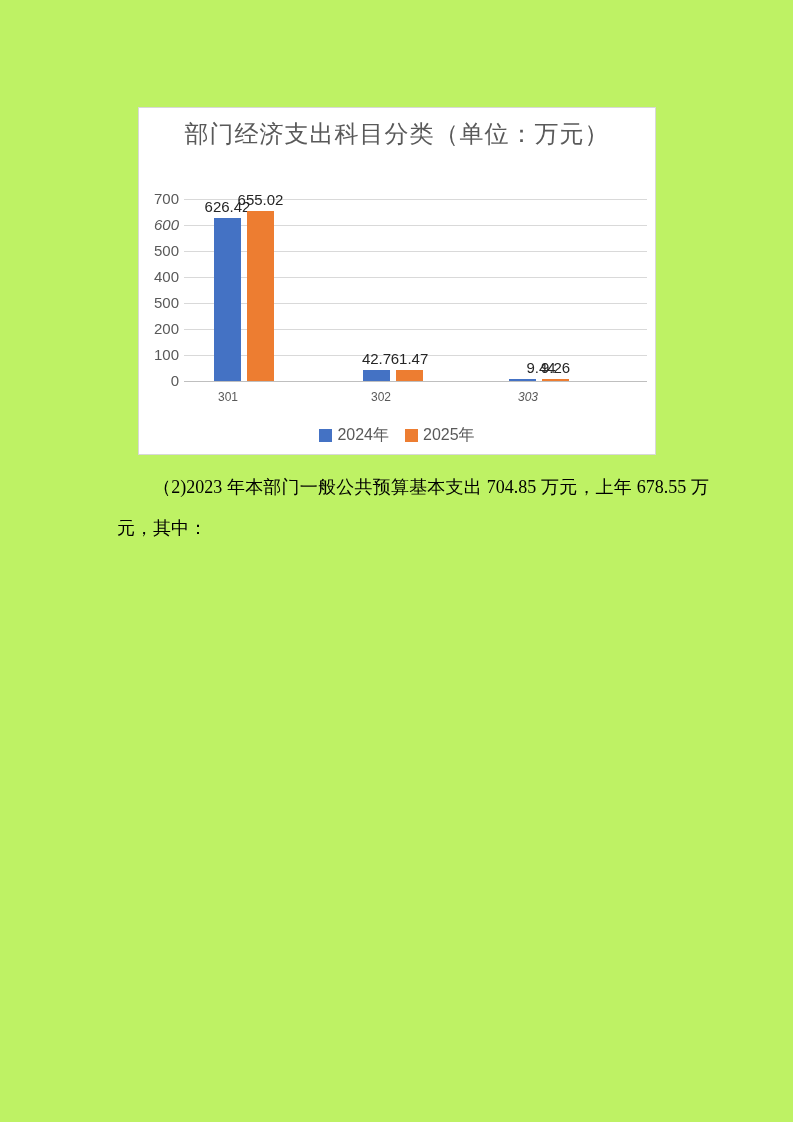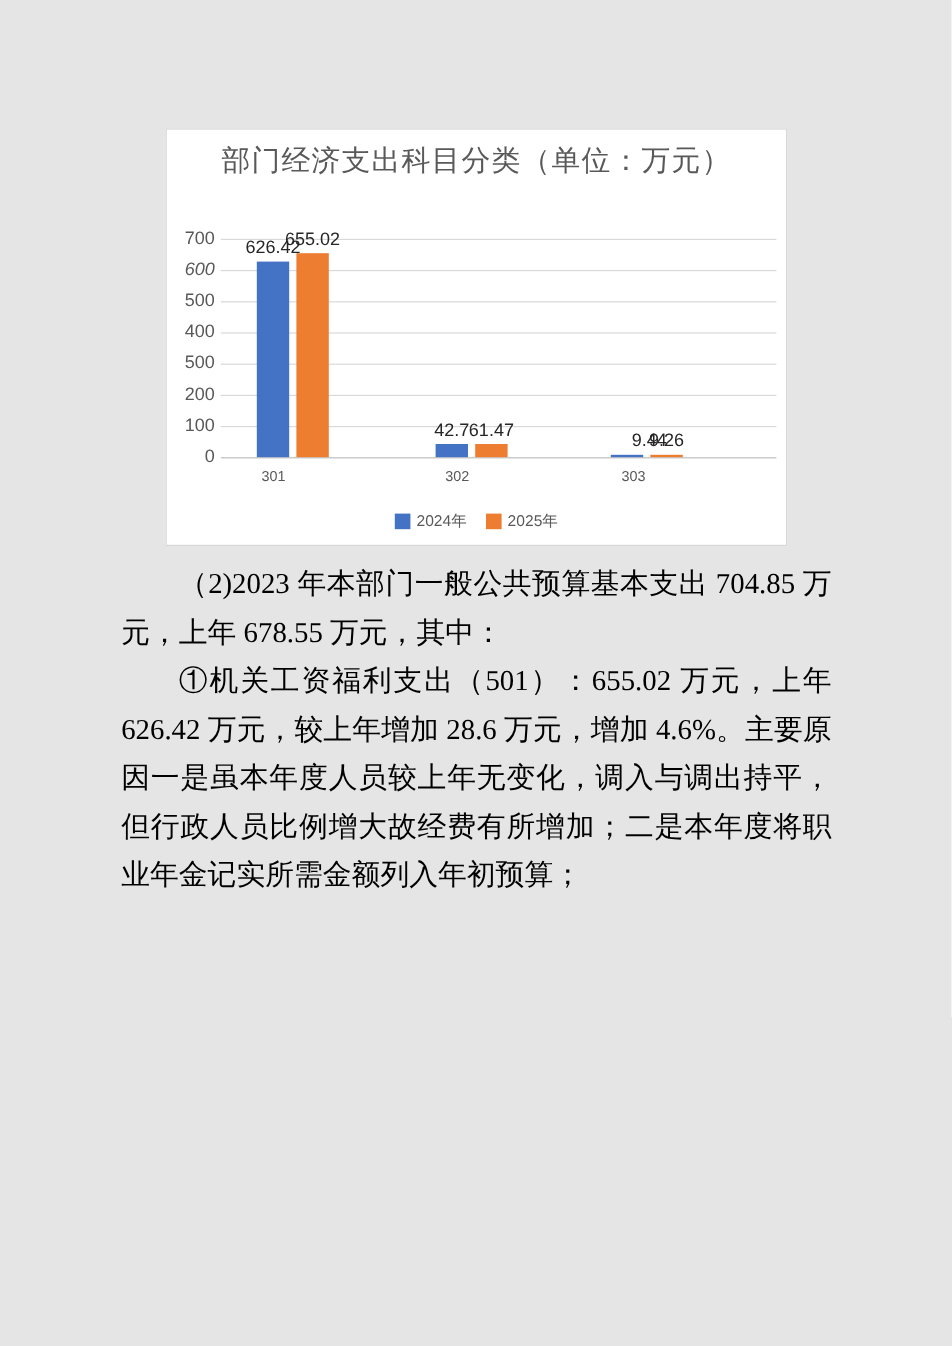--- a/index.html
+++ b/index.html
@@ -1,19 +1,19 @@
 <!DOCTYPE html>
 <html><head>
 <meta charset="utf-8">
 <style>
   html,body { margin:0; padding:0; background:#ffffff; }
   .page {
     position:relative;
     width:793px; height:1122px;
-    background:#e5e5e5;
+    background:#bef264;
     font-family:"Liberation Serif","DejaVu Serif",serif;
     overflow:hidden;
   }
 
   
   .chart-card {
     position:absolute; left:138px; top:107px;
     width:518px; height:348px;
     border:1px solid #d8d8d8;
     background:#ffffff;
@@ -43,29 +43,29 @@
   }
   .catlabel {
     position:absolute; width:80px; text-align:left;
     font-family:"Liberation Sans","DejaVu Sans",sans-serif;
     font-size:12px; color:#595959; line-height:16px;
   }
   .legend {
     position:absolute; left:0; top:317px; width:100%;
     display:flex; justify-content:center; align-items:center; gap:16px;
     font-family:"Liberation Sans","DejaVu Sans",sans-serif;
-    font-size:13px; color:#595959;
+    font-size:16px; color:#595959;
   }
   .legend-item { display:flex; align-items:center; gap:5px; }
   .swatch { width:13px; height:13px; display:inline-block; }
 
   
   .doc-text {
-    position:absolute; left:101px; top:467px; width:592px;
-    font-size:24px; line-height:40.5px;
+    position:absolute; left:117px; top:467px; width:592px;
+    font-size:18px; line-height:40.5px;
     color:#000000;
     text-align:justify;
   }
   .doc-text p { margin:0; text-indent:2em; }
 </style>
 </head>
 <body>
 
 <div class="page">
 
@@ -95,32 +95,31 @@
         <div class="catlabel" style="left: 79px; top: 281px;">301</div>
         <div class="bar" style="left: 224px; width: 27px; top: 261.898px; height: 11.102px; background: rgb(68, 114, 196);"></div>
         <div class="dlabel" style="left: 191.5px; top: 242.898px;">42.7</div>
         <div class="bar" style="left: 257px; width: 27px; top: 262.452px; height: 10.5482px; background: rgb(237, 125, 49);"></div>
         <div class="dlabel" style="left: 224.5px; top: 243.452px;">61.47</div>
         <div class="catlabel" style="left: 232px; top: 281px;">302</div>
         <div class="bar" style="left: 370px; width: 27px; top: 270.546px; height: 2.4544px; background: rgb(68, 114, 196);"></div>
         <div class="dlabel" style="left: 356px; top: 251.546px;">9.44</div>
         <div class="bar" style="left: 403px; width: 27px; top: 270.592px; height: 2.4076px; background: rgb(237, 125, 49);"></div>
         <div class="dlabel" style="left: 370.5px; top: 251.592px;">9.26</div>
-        <div class="catlabel" style="left: 379px; top: 281px;">303</div>
+        <div class="catlabel" style="left: 379px; top: 281px; font-style: italic;">303</div>
       </div>
     <div class="legend" id="legend">
         <div class="legend-item">
           <span class="swatch" style="background: rgb(68, 114, 196);"></span>
           <span>2024年</span>
         </div>
         <div class="legend-item">
           <span class="swatch" style="background: rgb(237, 125, 49);"></span>
           <span>2025年</span>
         </div>
       </div>
   </div>
 
   <div class="doc-text">
     <p>（2)2023 年本部门一般公共预算基本支出 704.85 万元，上年 678.55 万元，其中：</p>
-    <p>①机关工资福利支出（501）：655.02 万元，上年 626.42 万元，较上年增加 28.6 万元，增加 4.6%。主要原因一是虽本年度人员较上年无变化，调入与调出持平，但行政人员比例增大故经费有所增加；二是本年度将职业年金记实所需金额列入年初预算；</p>
   </div>
 
 </div>
 
 </body></html>

